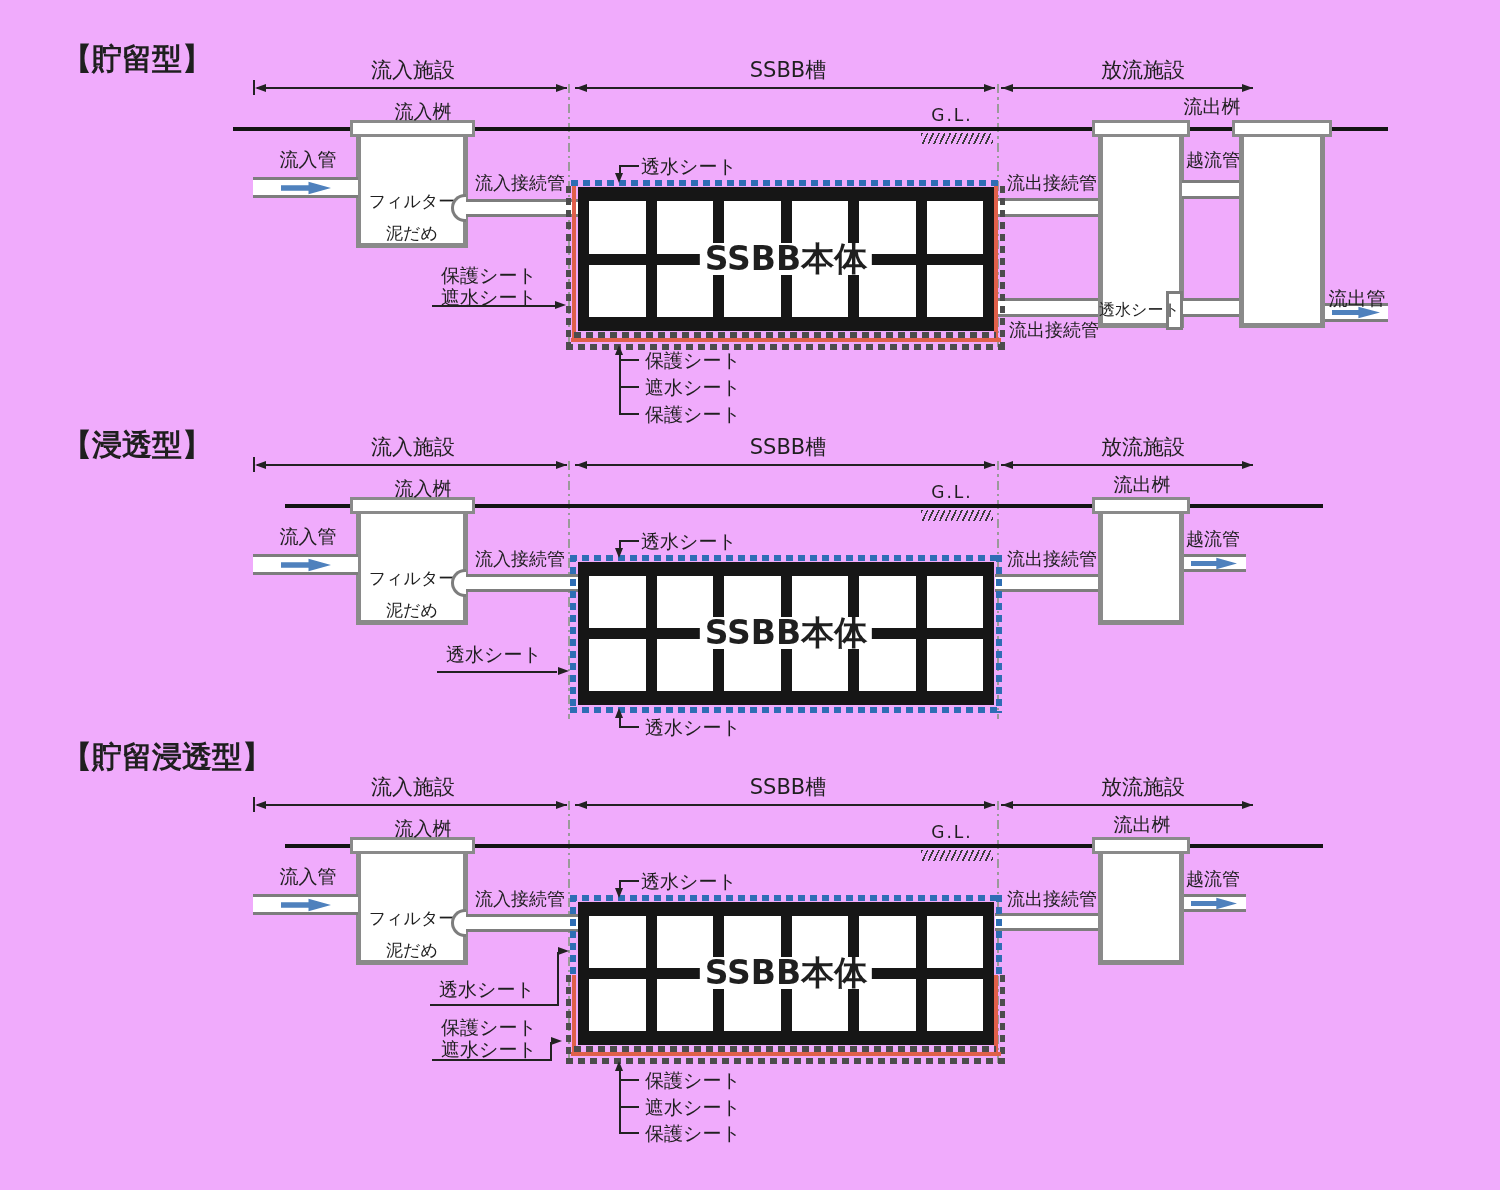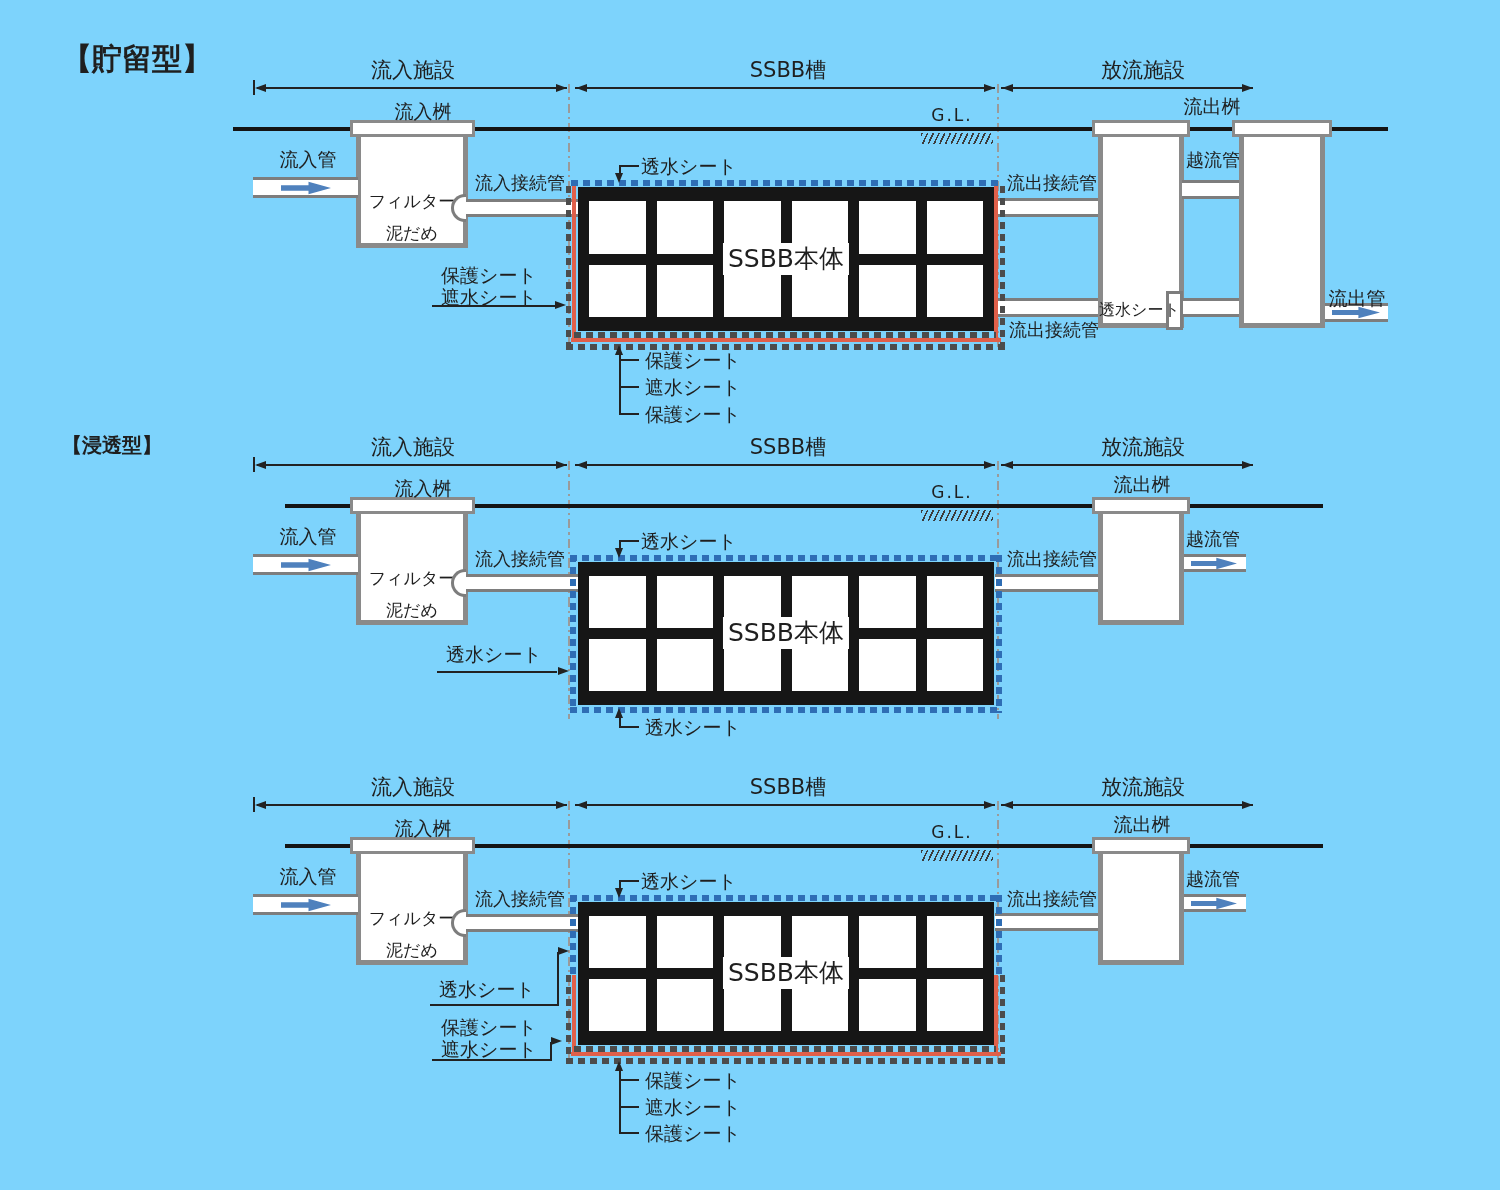--- a/index.html
+++ b/index.html
@@ -24,31 +24,31 @@
   .ahd{width:0;height:0;border-top:10px solid #222;border-left:4.5px solid transparent;border-right:4.5px solid transparent}
   .ahu{width:0;height:0;border-bottom:10px solid #222;border-left:4.5px solid transparent;border-right:4.5px solid transparent}
   .bdh{height:6px;background:repeating-linear-gradient(90deg,var(--blue) 0 7px,transparent 7px 12px)}
   .bdv{width:6px;background:repeating-linear-gradient(180deg,var(--blue) 0 7px,transparent 7px 12px)}
   .gdh{height:6px;background:repeating-linear-gradient(90deg,var(--gd) 0 7px,transparent 7px 12px)}
   .gdv{width:5px;background:repeating-linear-gradient(180deg,var(--gd) 0 7px,transparent 7px 12px)}
   .rh{height:4px;background:var(--red)}
   .rv{width:4px;background:var(--red)}
   .grid{background:#161616;display:grid;grid-template-columns:repeat(6,1fr);grid-template-rows:1fr 1fr;gap:11px;padding:14px 11px;box-sizing:border-box}
   .cell{background:#fff}
-  .slab{background:#fff;font-weight:normal;font-size:25px;line-height:30px;padding:1px 5px;white-space:nowrap;transform:translate(-50%,-50%)}
+  .slab{background:#fff;font-weight:bold;font-size:33px;line-height:30px;padding:1px 5px;white-space:nowrap;transform:translate(-50%,-50%)}
   .fa{background:var(--ab);clip-path:polygon(0 31%,55% 31%,55% 5%,100% 50%,55% 95%,55% 69%,0 69%)}
   .hatch{height:11px;background:repeating-linear-gradient(115deg,#3c3c3c 0 1.6px,transparent 1.6px 5.2px)}
   .orect{background:#fff;border:3px solid var(--pg);box-sizing:border-box}
   .bell{background:#fff;border:3px solid var(--pg);border-right:none;border-radius:15px 0 0 15px;box-sizing:border-box}
   .gltxt{font-size:17px;letter-spacing:2px}
 </style>
 </head>
 <body>
 
-<div id="canvas" style="--pg: #7d7d7d; --bg2: #8a8a8a; --blue: #2e6db4; --red: #e0604a; --gd: #4c4c4c; --ab: #4f81bd; background: #7dd3fc; color: rgb(31, 31, 31);">
+<div id="canvas" style="--pg: #7d7d7d; --bg2: #8a8a8a; --blue: #2e6db4; --red: #e0604a; --gd: #4c4c4c; --ab: #4f81bd; background: #f0abfc; color: rgb(31, 31, 31);">
 
   <div class="t b" style="left:62px;top:42px;font-size:30px;line-height:34px">【貯留型】</div>
 
   <div class="dim" style="left:257px;top:87px;width:310px"></div>
   <div class="ahl" style="left:255px;top:84px"></div>
   <div class="ahr" style="left:556px;top:84px"></div>
   <div class="vtick" style="left:253px;top:80px;height:15px"></div>
   <div class="dim" style="left:575px;top:87px;width:420px"></div>
   <div class="ahl" style="left:576px;top:84px"></div>
   <div class="ahr" style="left:984px;top:84px"></div>
@@ -133,21 +133,21 @@
 
   <div class="ahu" style="left:615px;top:345px"></div>
   <div class="vl" style="left:619px;top:353px;height:61px"></div>
   <div class="hl" style="left:619px;top:359px;width:20px"></div>
   <div class="hl" style="left:619px;top:386px;width:20px"></div>
   <div class="hl" style="left:619px;top:413px;width:20px"></div>
   <div class="t tl" style="left:645px;top:349px">保護シート</div>
   <div class="t tl" style="left:645px;top:376px">遮水シート</div>
   <div class="t tl" style="left:645px;top:403px">保護シート</div>
 
-  <div class="t b" style="left:62px;top:428px;font-size:20px;line-height:34px">【浸透型】</div>
+  <div class="t b" style="left:62px;top:428px;font-size:30px;line-height:34px">【浸透型】</div>
 
   <div class="dim" style="left:257px;top:464px;width:310px"></div>
   <div class="ahl" style="left:255px;top:461px"></div>
   <div class="ahr" style="left:556px;top:461px"></div>
   <div class="vtick" style="left:253px;top:457px;height:15px"></div>
   <div class="dim" style="left:575px;top:464px;width:420px"></div>
   <div class="ahl" style="left:576px;top:461px"></div>
   <div class="ahr" style="left:984px;top:461px"></div>
   <div class="dim" style="left:1001px;top:464px;width:252px"></div>
   <div class="ahl" style="left:1002px;top:461px"></div>
@@ -211,20 +211,21 @@
 
   <div class="t" style="left:437px;top:643px;width:114px">透水シート</div>
   <div class="hl" style="left:437px;top:671px;width:120px"></div>
   <div class="ahr" style="left:558px;top:667px"></div>
 
   <div class="ahu" style="left:615px;top:708px"></div>
   <div class="vl" style="left:619px;top:716px;height:12px"></div>
   <div class="hl" style="left:619px;top:726px;width:20px"></div>
   <div class="t tl" style="left:645px;top:716px">透水シート</div>
 
+  <div class="t b" style="left:62px;top:740px;font-size:30px;line-height:34px">【貯留浸透型】</div>
 
   <div class="dim" style="left:257px;top:804px;width:310px"></div>
   <div class="ahl" style="left:255px;top:801px"></div>
   <div class="ahr" style="left:556px;top:801px"></div>
   <div class="vtick" style="left:253px;top:797px;height:15px"></div>
   <div class="dim" style="left:575px;top:804px;width:420px"></div>
   <div class="ahl" style="left:576px;top:801px"></div>
   <div class="ahr" style="left:984px;top:801px"></div>
   <div class="dim" style="left:1001px;top:804px;width:252px"></div>
   <div class="ahl" style="left:1002px;top:801px"></div>

